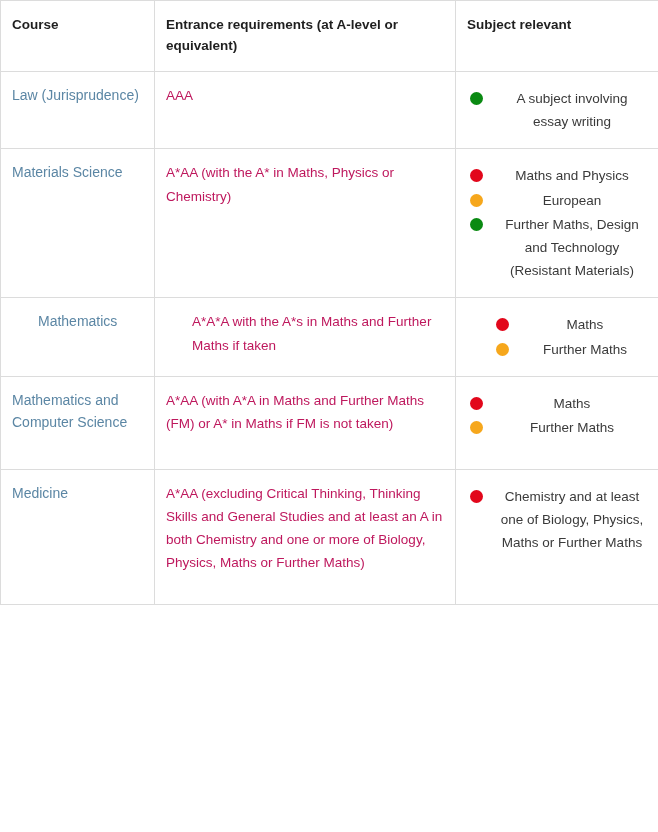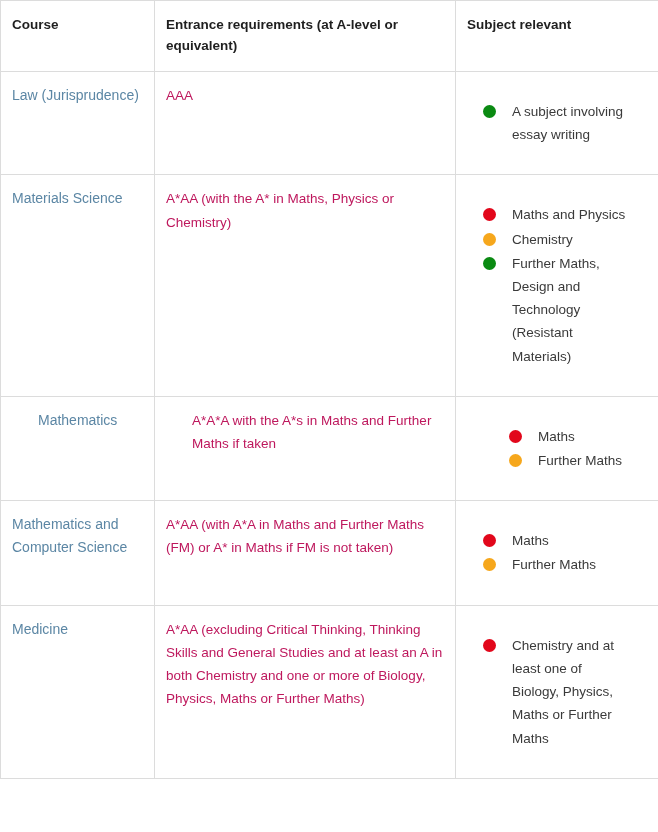--- a/index.html
+++ b/index.html
@@ -54,22 +54,23 @@
     color: #be185d;
   }
   td.subj-cell {
     font-size: 13.5px;
     line-height: 1.72;
     color: #3a3a3a;
     padding-left: 14px;
   }
   ul.subject-list {
     list-style: none;
-    margin: 16px;
+    margin: 3px;
     padding: 0;
+    text-align: center;
   }
   ul.subject-list li.subject-item {
     position: relative;
     padding-left: 29px;
     margin: 0 0 1px 0;
   }
   span.bullet-dot {
     position: absolute;
     left: 0;
     top: 5px;
@@ -117,21 +118,21 @@
             <li class="subject-item"><span class="bullet-dot green"></span><span>A subject involving essay writing</span></li>
           </ul>
         </td>
       </tr>
       <tr class="row-h3">
         <td class="course-cell"><a class="course-link">Materials Science</a></td>
         <td class="req-cell">A*AA (with the A* in Maths, Physics or Chemistry)</td>
         <td class="subj-cell">
           <ul class="subject-list">
             <li class="subject-item"><span class="bullet-dot red"></span><span>Maths and Physics</span></li>
-            <li class="subject-item"><span class="bullet-dot amber"></span><span>Chemistry</span></li>
+            <li class="subject-item"><span class="bullet-dot amber"></span><span>European</span></li>
             <li class="subject-item"><span class="bullet-dot green"></span><span>Further Maths, Design and Technology (Resistant Materials)</span></li>
           </ul>
         </td>
       </tr>
       <tr class="row-h4">
         <td class="course-cell"><a class="course-link">Mathematics</a></td>
         <td class="req-cell">A*A*A with the A*s in Maths and Further Maths if taken</td>
         <td class="subj-cell">
           <ul class="subject-list">
             <li class="subject-item"><span class="bullet-dot red"></span><span>Maths</span></li>

